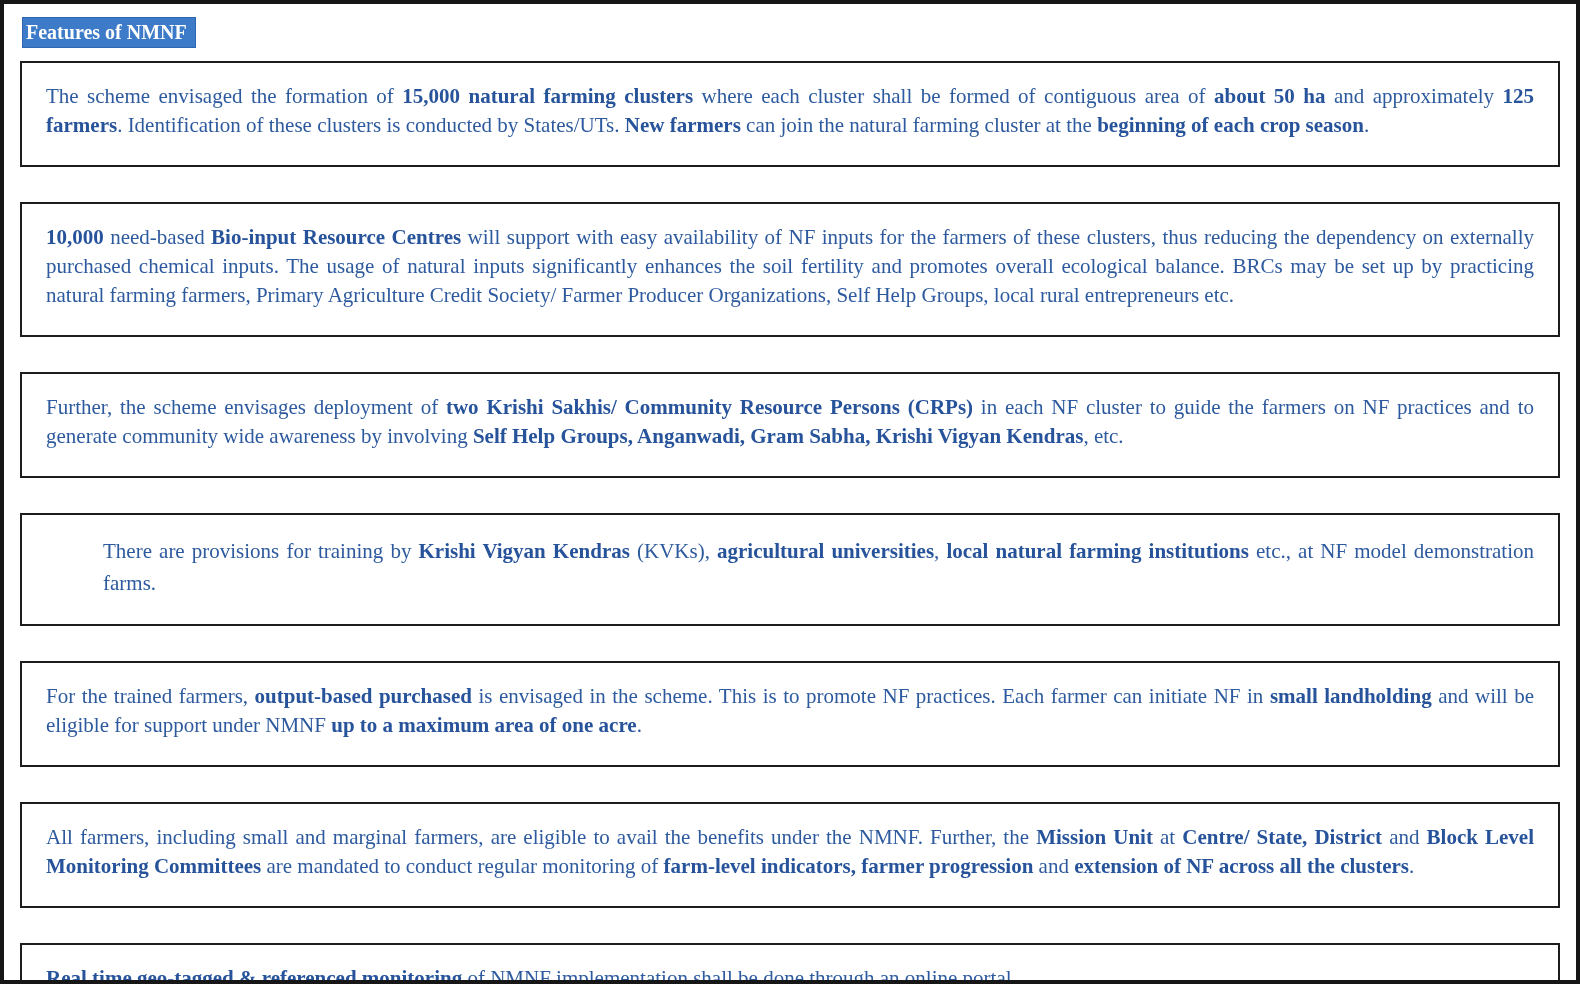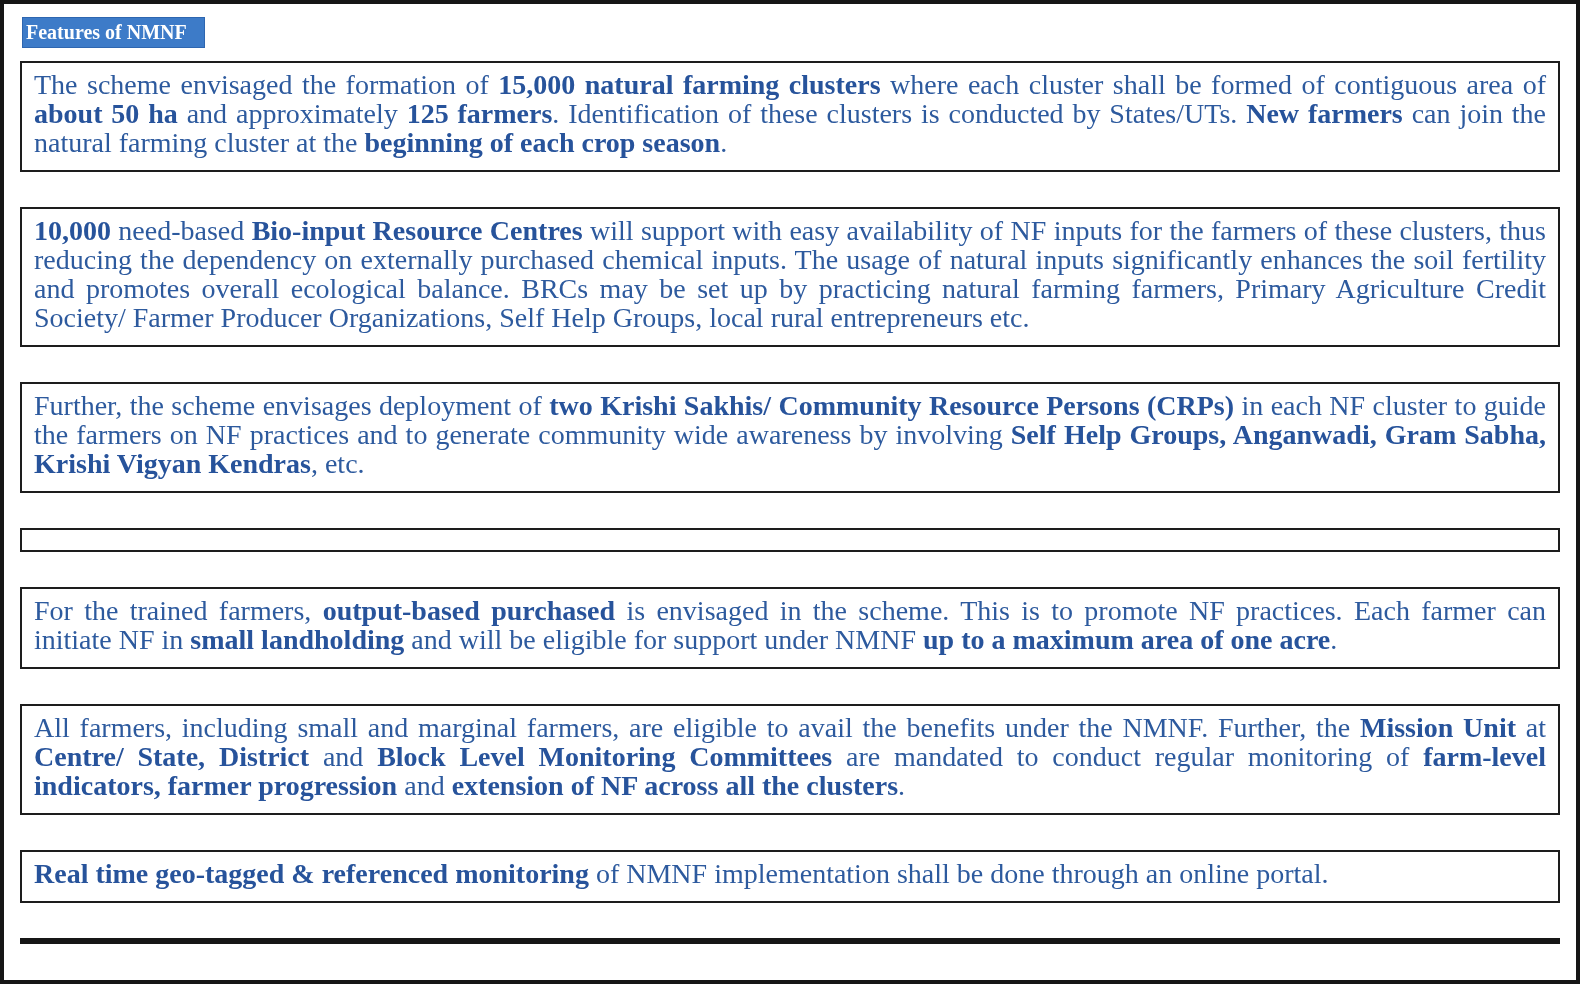--- a/index.html
+++ b/index.html
@@ -14,32 +14,32 @@
     font-family: "Liberation Serif", serif;
   }
   .doc-title {
     display: inline-block;
     background: #3d7bc8;
     border: 1px solid #2e66b0;
     color: #ffffff;
     font-weight: bold;
     font-size: 20px;
     line-height: 24px;
-    padding: 2px 17px 3px 3px;
+    padding: 2px 8px 3px 3px;
     margin: 2px 0 13px 2px;
   }
   .feature-box {
     border: 2px solid #1d1d1d;
     background: #ffffff;
     padding: 7px 12px 13px 12px;
     margin-bottom: 35px;
   }
   .para {
-    margin: 0;
-    font-size: 28px;
+    margin: 12px;
+    font-size: 21px;
     line-height: 29px;
     color: #2d5a9e;
     text-align: justify;
   }
   .para.indent {
     padding-left: 57px;
     line-height: 32px;
     margin-top: 13px;
   }
   .para.indent + .para.indent { margin-top: 0; }
@@ -60,20 +60,21 @@
       <div class="feature-box">
         <p class="para"><span>The scheme envisaged the formation of </span><b>15,000 natural farming clusters</b><span> where each cluster shall be formed of contiguous area of </span><b>about 50 ha</b><span> and approximately </span><b>125 farmers</b><span>. Identification of these clusters is conducted by States/UTs. </span><b>New farmers</b><span> can join the natural farming cluster at the </span><b>beginning of each crop season</b><span>.</span></p>
       </div>
       <div class="feature-box">
         <p class="para"><b>10,000</b><span> need-based </span><b>Bio-input Resource Centres</b><span> will support with easy availability of NF inputs for the farmers of these clusters, thus reducing the dependency on externally purchased chemical inputs. The usage of natural inputs significantly enhances the soil fertility and promotes overall ecological balance. BRCs may be set up by practicing natural farming farmers, Primary Agriculture Credit Society/ Farmer Producer Organizations, Self Help Groups, local rural entrepreneurs etc.</span></p>
       </div>
       <div class="feature-box">
         <p class="para"><span>Further, the scheme envisages deployment of </span><b>two Krishi Sakhis/ Community Resource Persons (CRPs)</b><span> in each NF cluster to guide the farmers on NF practices and to generate community wide awareness by involving </span><b>Self Help Groups, Anganwadi, Gram Sabha, Krishi Vigyan Kendras</b><span>, etc.</span></p>
       </div>
       <div class="feature-box">
+        <p class="para indent"><span>There are provisions for training by </span><b>Krishi Vigyan Kendras</b><span> (KVKs), </span><b>agricultural universities</b><span>, </span><b>local natural farming institutions</b><span> etc., at NF model demonstration farms.</span></p>
       </div>
       <div class="feature-box">
         <p class="para"><span>For the trained farmers, </span><b>output-based purchased</b><span> is envisaged in the scheme. This is to promote NF practices. Each farmer can initiate NF in </span><b>small landholding</b><span> and will be eligible for support under NMNF </span><b>up to a maximum area of one acre</b><span>.</span></p>
       </div>
       <div class="feature-box">
         <p class="para"><span>All farmers, including small and marginal farmers, are eligible to avail the benefits under the NMNF. Further, the </span><b>Mission Unit</b><span> at </span><b>Centre/ State, District</b><span> and </span><b>Block Level Monitoring Committees</b><span> are mandated to conduct regular monitoring of </span><b>farm-level indicators, farmer progression</b><span> and </span><b>extension of NF across all the clusters</b><span>.</span></p>
       </div>
       <div class="feature-box">
         <p class="para"><b>Real time geo-tagged &amp; referenced monitoring</b><span> of NMNF implementation shall be done through an online portal.</span></p>
       </div>

